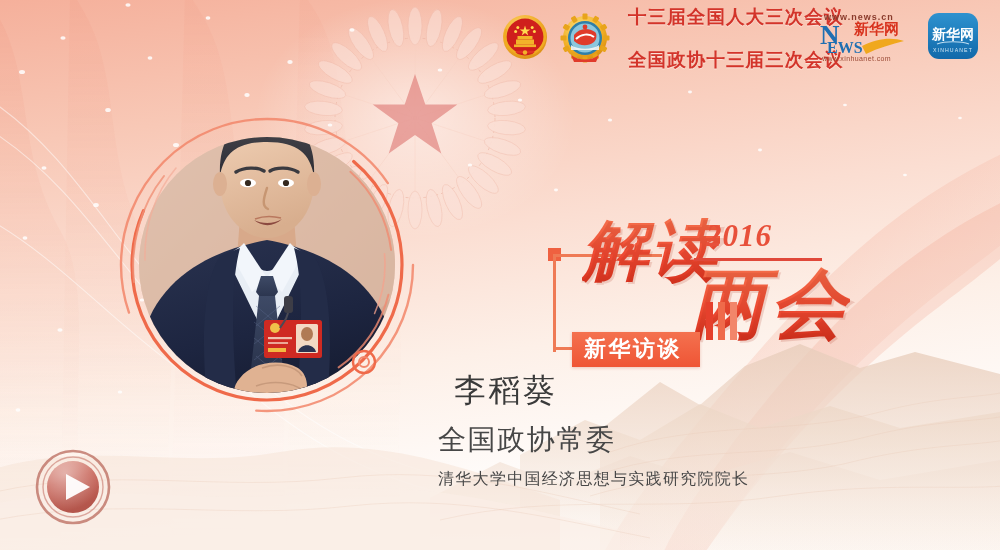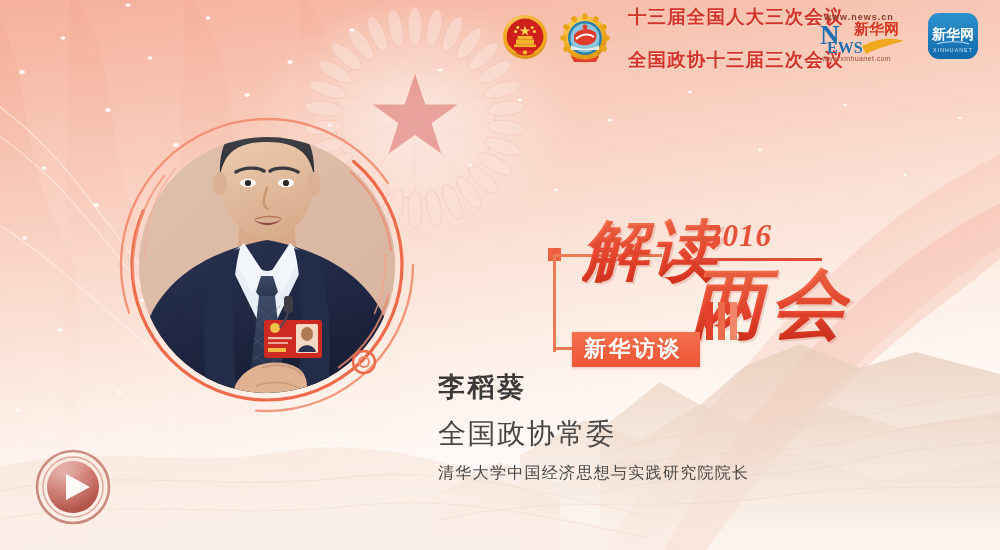--- a/index.html
+++ b/index.html
@@ -82,22 +82,22 @@
   }
   .tickmarks{position:absolute;left:158px;top:78px;display:flex;gap:5px;}
   .tick{width:7px;height:38px;}
   .tick.a{background:#e5402c;}
   .tick.b{background:#ef6a4a;}
   .tick.c{background:#f2866a;}
 
   
   .guest{position:absolute;left:438px;top:371px;width:520px;}
   .guest-name{
-    font-size:27px;font-weight:bold;color:#3a3a3a;letter-spacing:2.5px;
-    line-height:1.2;margin:0 0 13px 0;
+    font-size:32px;font-weight:normal;color:#3a3a3a;letter-spacing:2.5px;
+    line-height:1.2;margin:0 0 13px 16px;
   }
   .guest-role{
     font-size:28px;color:#474747;letter-spacing:1.6px;line-height:1.25;margin:0 0 12px 0;
   }
   .guest-title{
     font-size:16px;color:#474747;letter-spacing:1.3px;line-height:1.25;margin:0;
   }
 
   
   .play-btn{position:absolute;left:34px;top:448px;width:78px;height:78px;cursor:pointer;}

